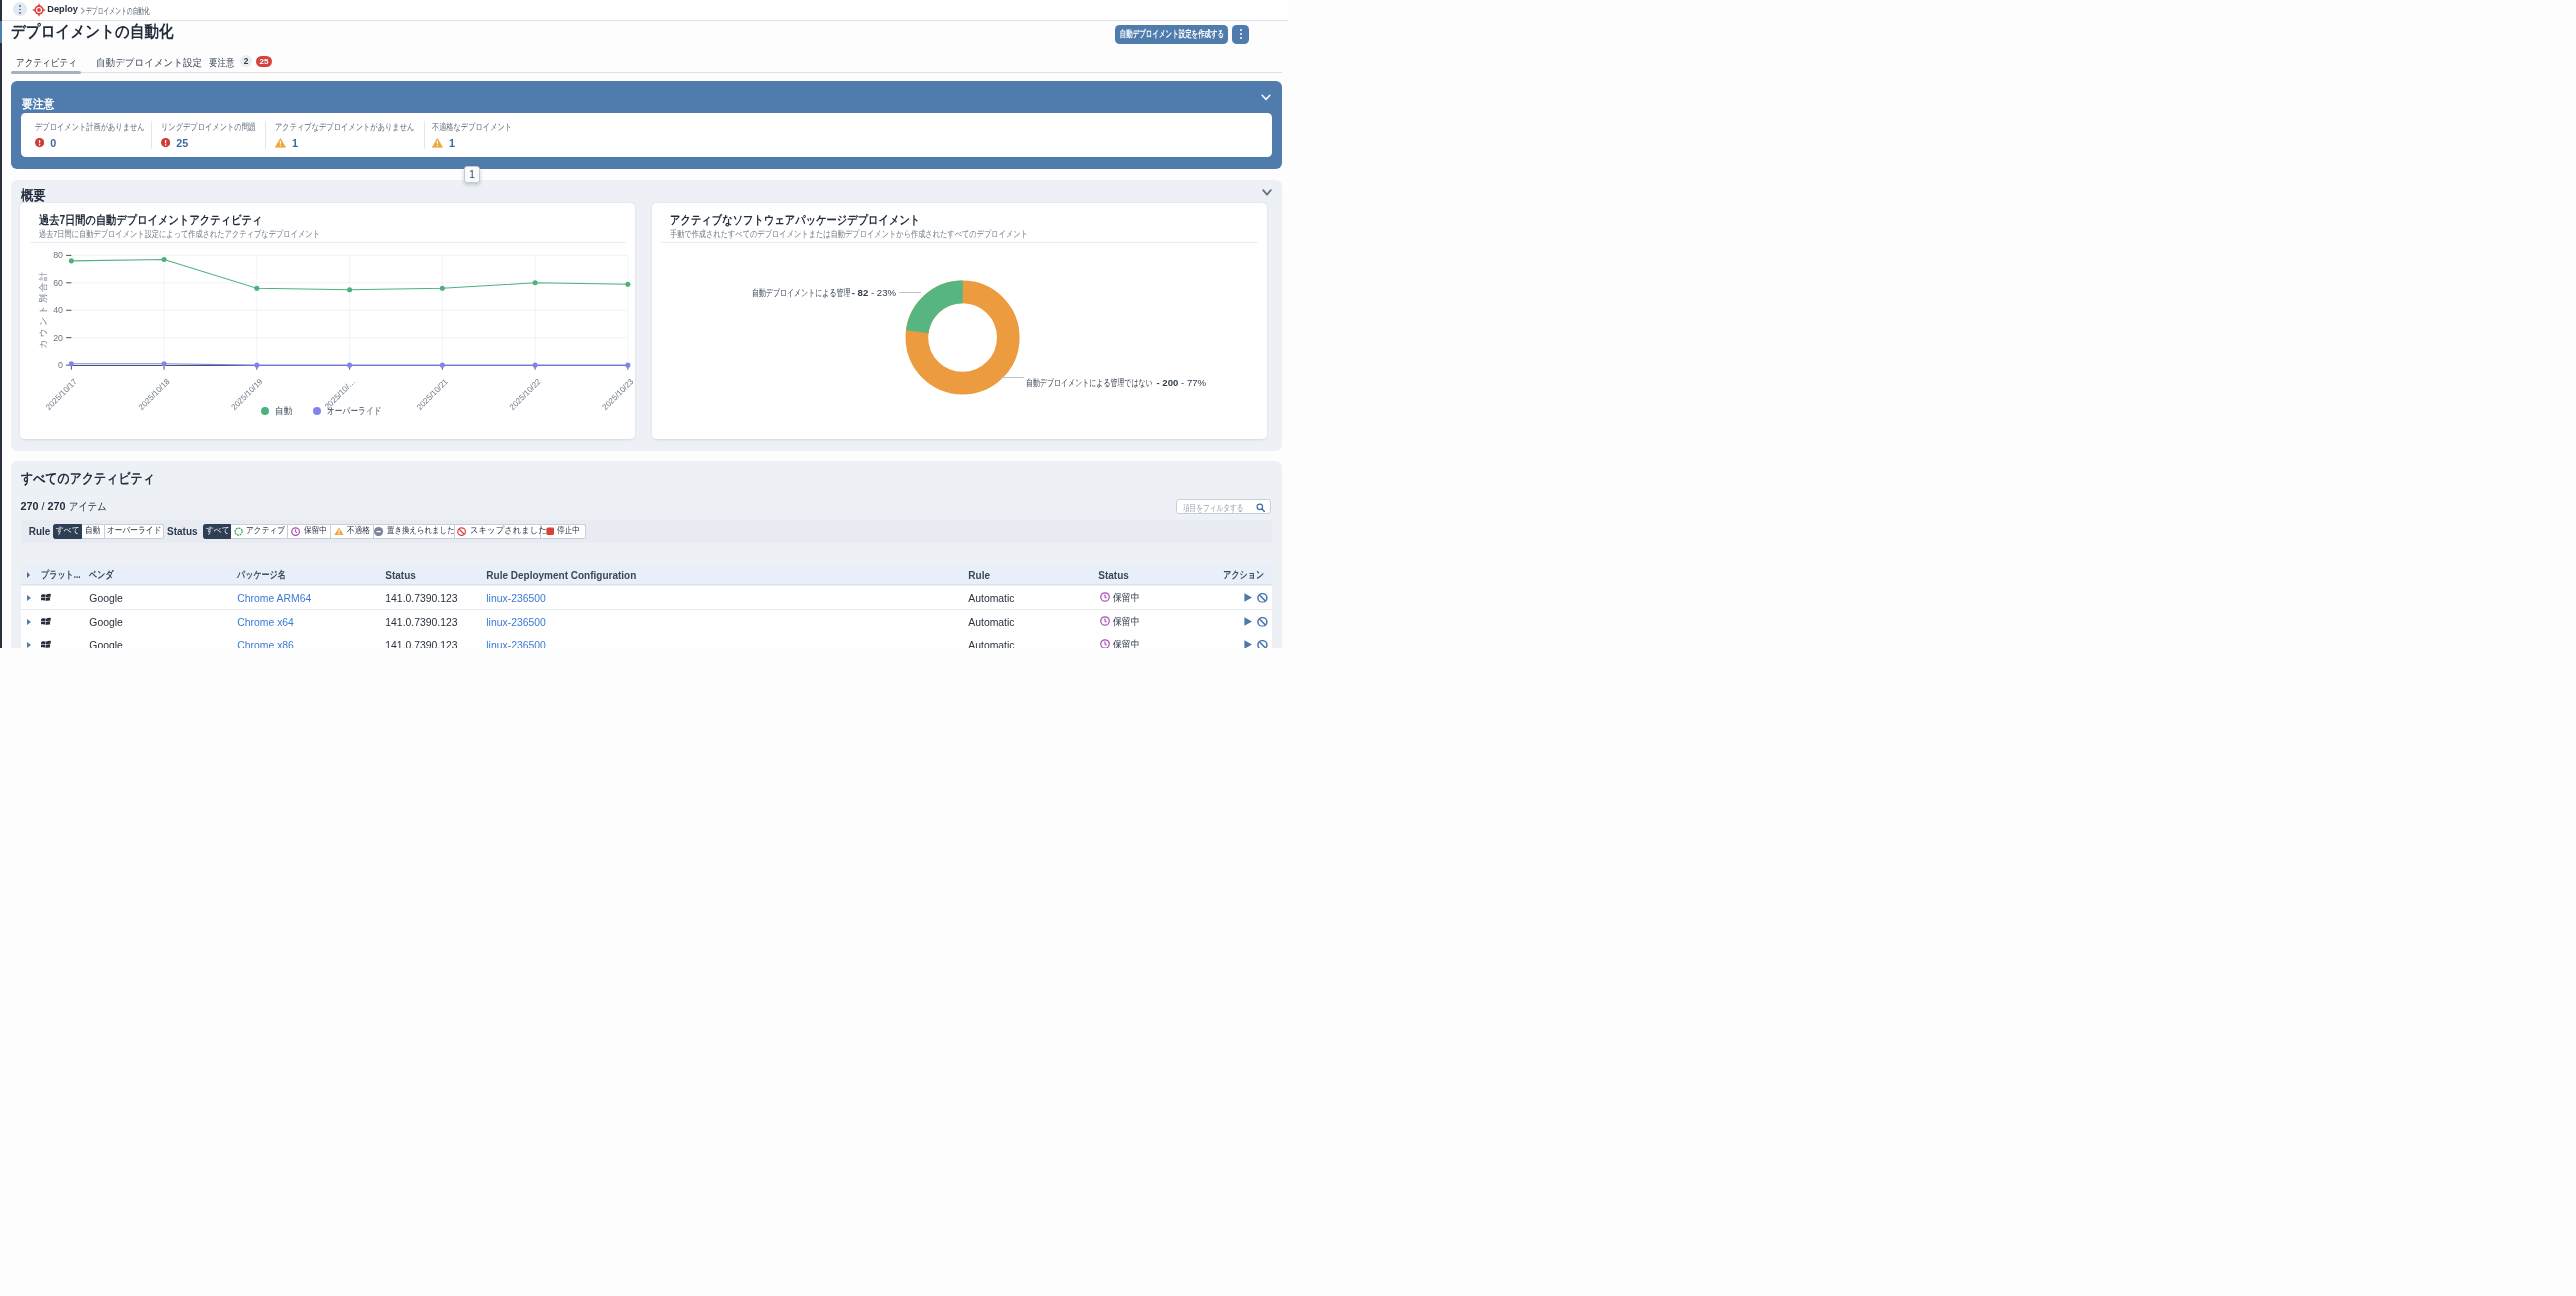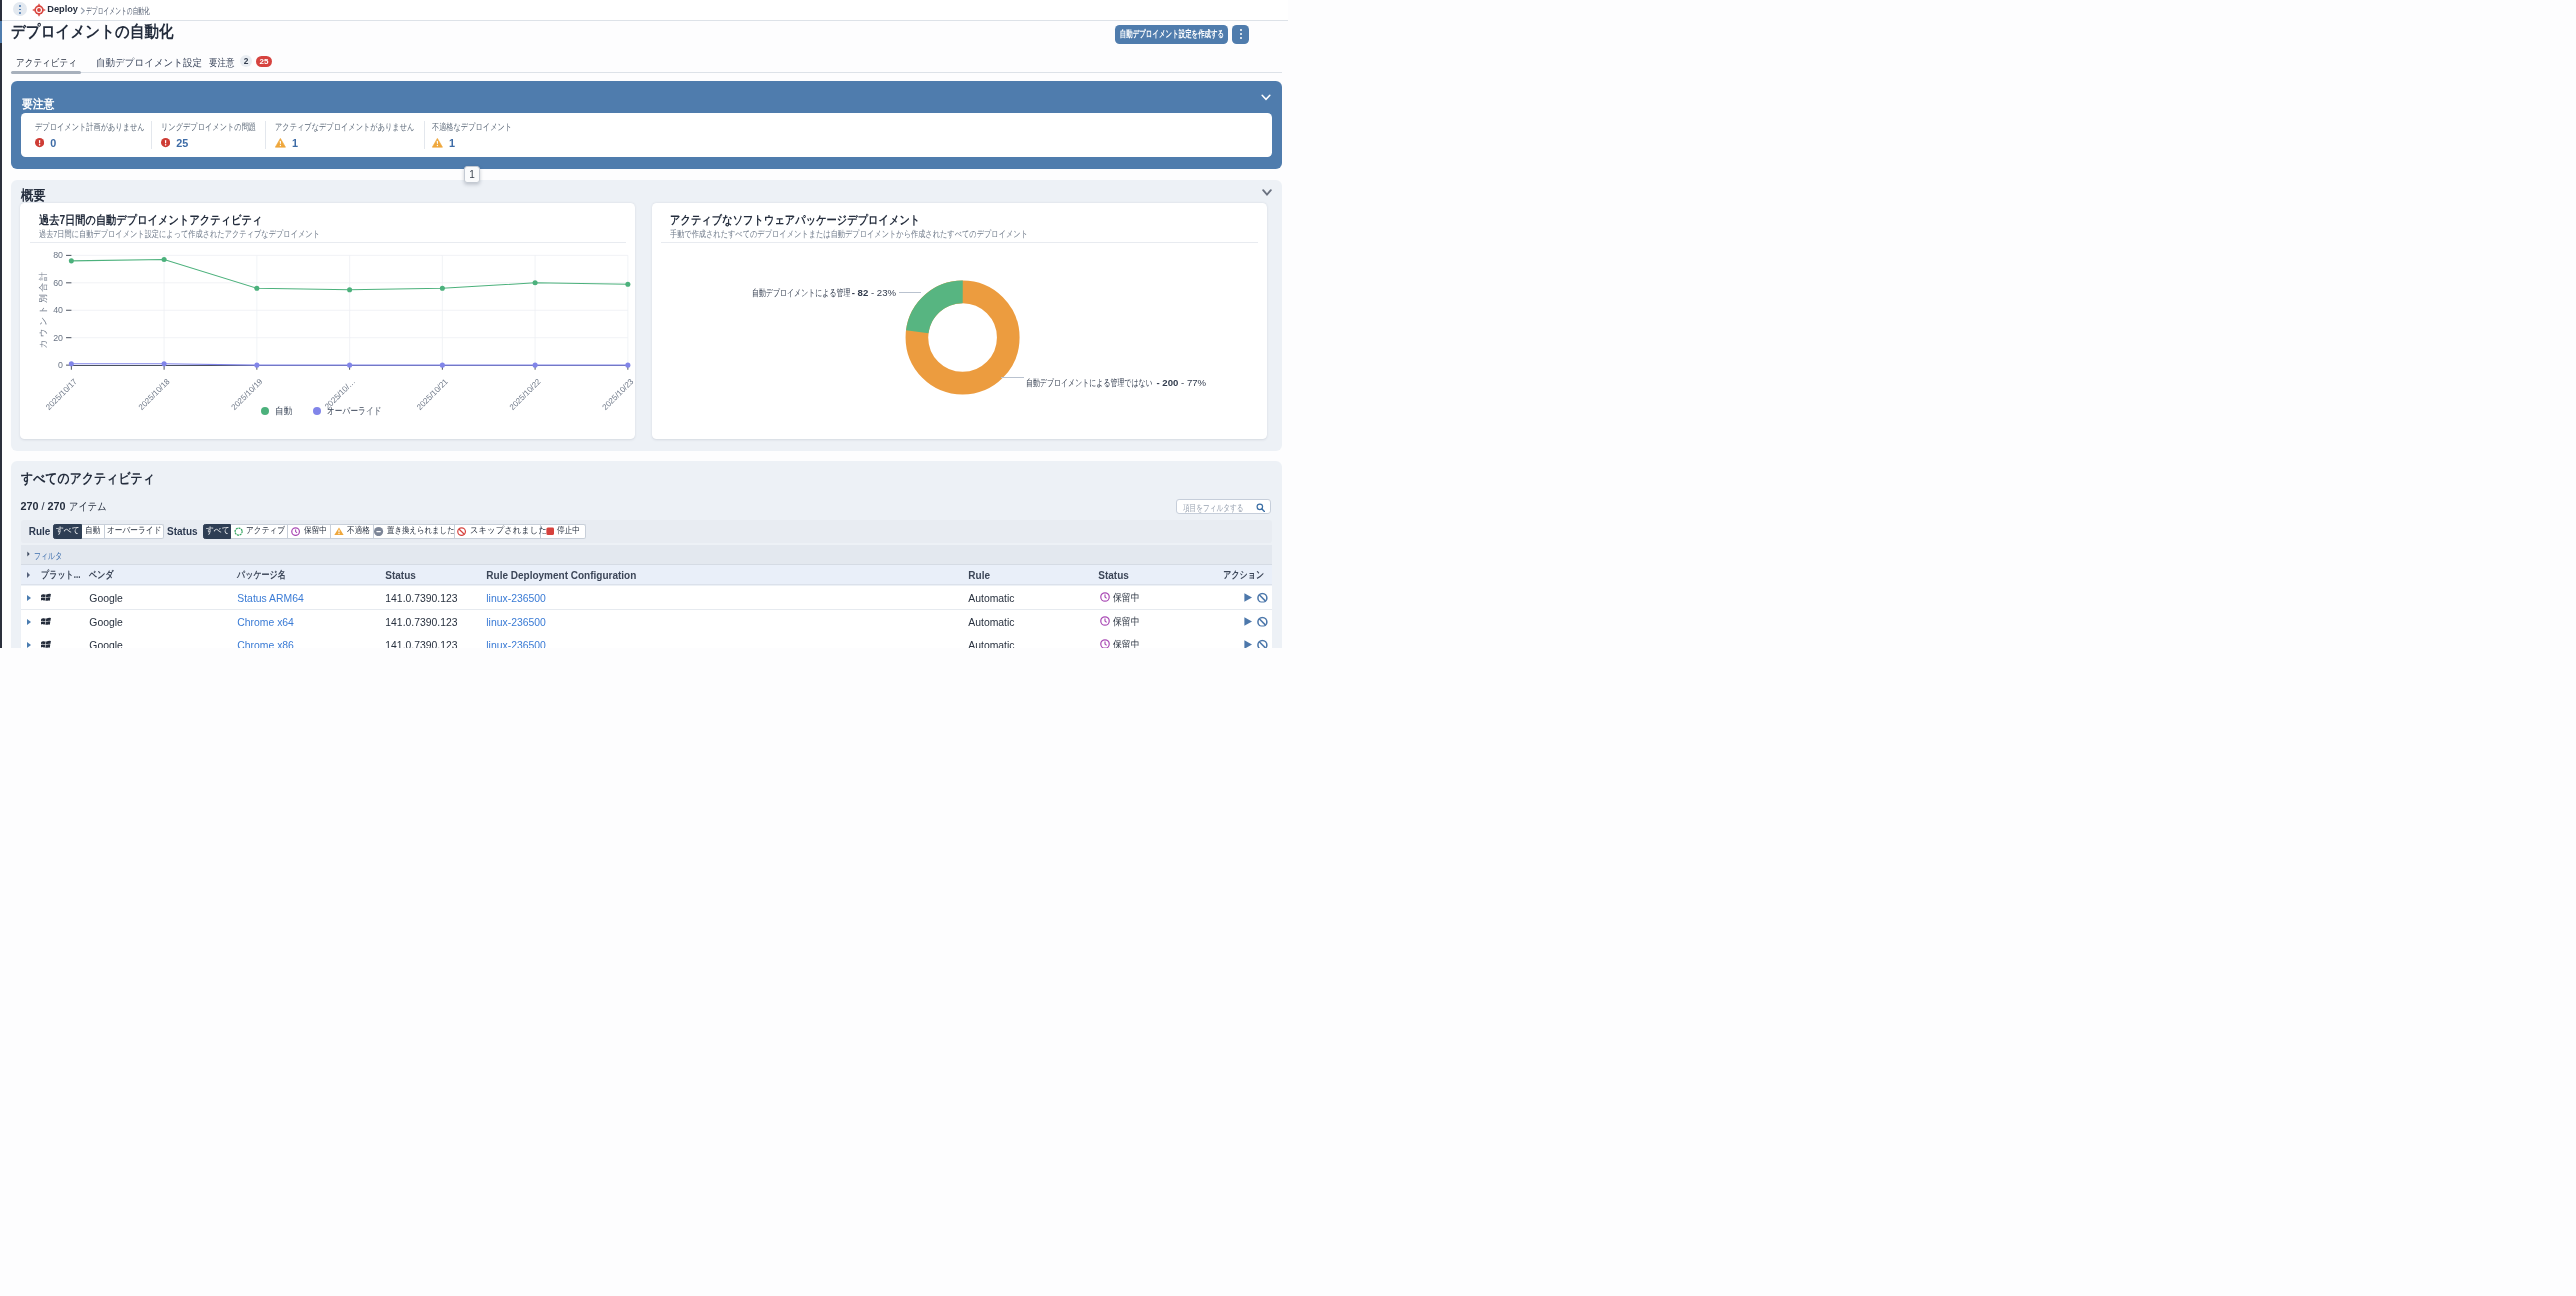--- a/index.html
+++ b/index.html
@@ -324,24 +324,20 @@
           <span class="j" style="transform:scaleX(.95);width:68px">スキップされました</span>
         </div>
       <div class="s" style="width:45px">
           <svg width="8.4" height="8.4" viewBox="0 0 11 11">
             <rect x="0.5" y="0.5" width="10" height="10" rx="2" fill="#d6413c"></rect>
           </svg>
           <span class="j" style="transform:scaleX(.87);width:23px">停止中</span>
         </div>
     </div>
   </div>
-  <div class="frow">
-      <span class="caret-r abs" style="left:5.4px;top:6.1px;transform:scale(.8)"></span>
-      <span class="ft"><span class="j" style="transform:scaleX(.75)">フィルタ</span></span>
-    </div>
   <div class="thead">
     <div class="cell caret-r" style="left:6.1px;border-left-color:#55617a"></div>
     <div class="cell" style="left:19.7px"><span class="j" style="transform:scaleX(.8)">プラット...</span></div>
     <div class="cell" style="left:68px"><span class="j" style="transform:scaleX(.8)">ベンダ</span></div>
     <div class="cell" style="left:216px"><span class="j" style="transform:scaleX(.8)">パッケージ名</span></div>
     <div class="cell" style="left:364px">Status</div>
     <div class="cell" style="left:465px">Rule Deployment Configuration</div>
     <div class="cell" style="left:947px">Rule</div>
     <div class="cell" style="left:1077px">Status</div>
     <div class="cell" style="right:7.7px"><span class="jr" style="transform:scaleX(.8)">アクション</span></div>
@@ -350,21 +346,21 @@
     <div class="cell caret-b" style="left:6.1px"></div>
     <div class="cell" style="left:19.7px"><svg width="10.4" height="10" viewBox="0 0 13.5 13">
           <g fill="#242c3b">
             <path d="M0.2 3.2 Q1.9 1.8 3.7 2.3 Q5 2.7 6.1 2.6 L5.6 6.1 Q4.3 6.2 3.1 5.8 Q1.5 5.3 0 6.5 Z"></path>
             <path d="M6.8 2.5 Q8 2.3 9.2 1.8 Q11 1.1 12.9 1.9 L12.2 5.9 Q10.5 5.3 8.9 5.9 Q7.8 6.2 6.3 6.1 Z"></path>
             <path d="M-0.1 7.2 Q1.5 6.1 3 6.5 Q4.3 6.9 5.5 6.8 L5 10.3 Q3.8 10.4 2.6 10 Q1.1 9.6 -0.6 10.7 Z"></path>
             <path d="M6.2 6.8 Q7.7 6.9 8.8 6.5 Q10.6 5.9 12.1 6.6 L11.4 10.6 Q9.8 10 8.3 10.6 Q7.2 10.9 5.7 10.8 Z"></path>
           </g>
         </svg></div>
     <div class="cell" style="left:68px">Google</div>
-    <div class="cell link" style="left:216px">Status ARM64</div>
+    <div class="cell link" style="left:216px">Chrome ARM64</div>
     <div class="cell" style="left:364px">141.0.7390.123</div>
     <div class="cell link" style="left:465px">linux-236500</div>
     <div class="cell" style="left:947px">Automatic</div>
     <div class="cell" style="left:1079px"><svg width="10" height="10" viewBox="0 0 13 13">
           <circle cx="6.5" cy="6.5" r="5.5" fill="none" stroke="#a94bb5" stroke-width="1.6"></circle>
           <path d="M6.5 3.4 L6.5 6.5 L8.6 8.3" stroke="#a94bb5" stroke-width="1.5" fill="none"></path>
         </svg> <span class="j" style="transform:scaleX(.85)">保留中</span></div>
     <div class="cell" style="left:1223px"><svg width="8.4" height="10" viewBox="0 0 11 13">
           <path d="M0.5 0.8 L10.5 6.5 L0.5 12.2 Z" fill="#4d78ab"></path>
         </svg></div>

